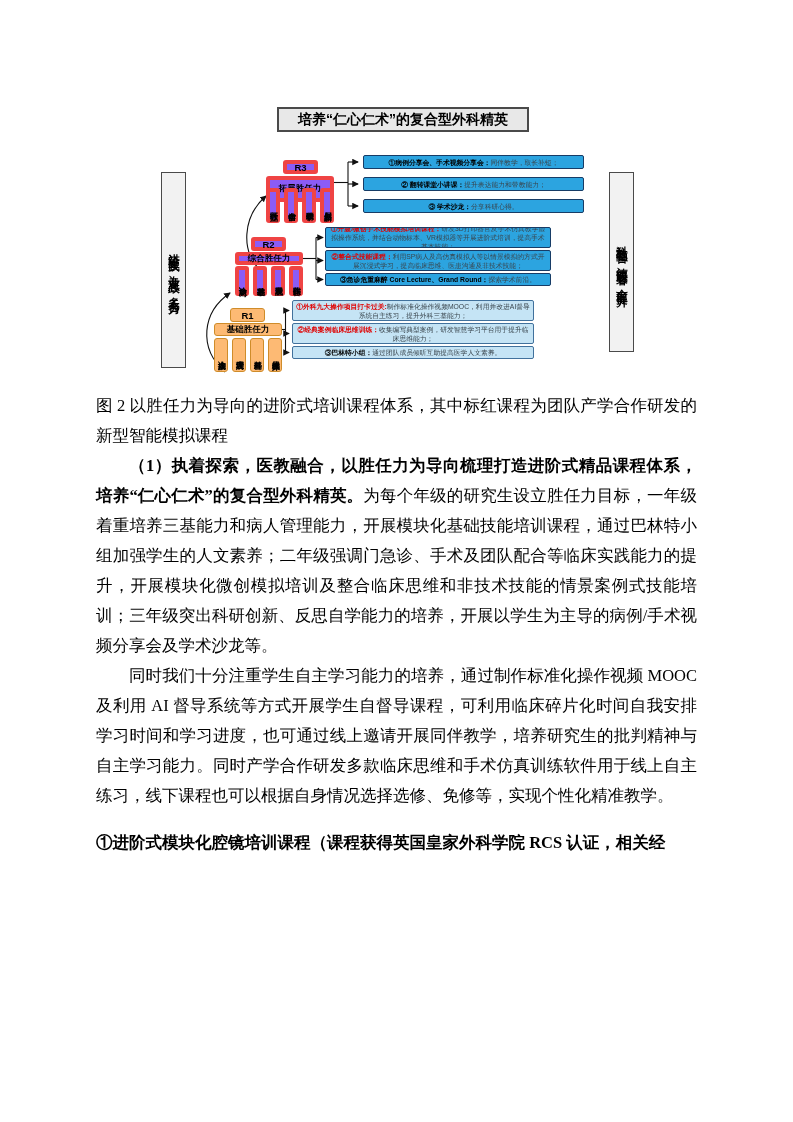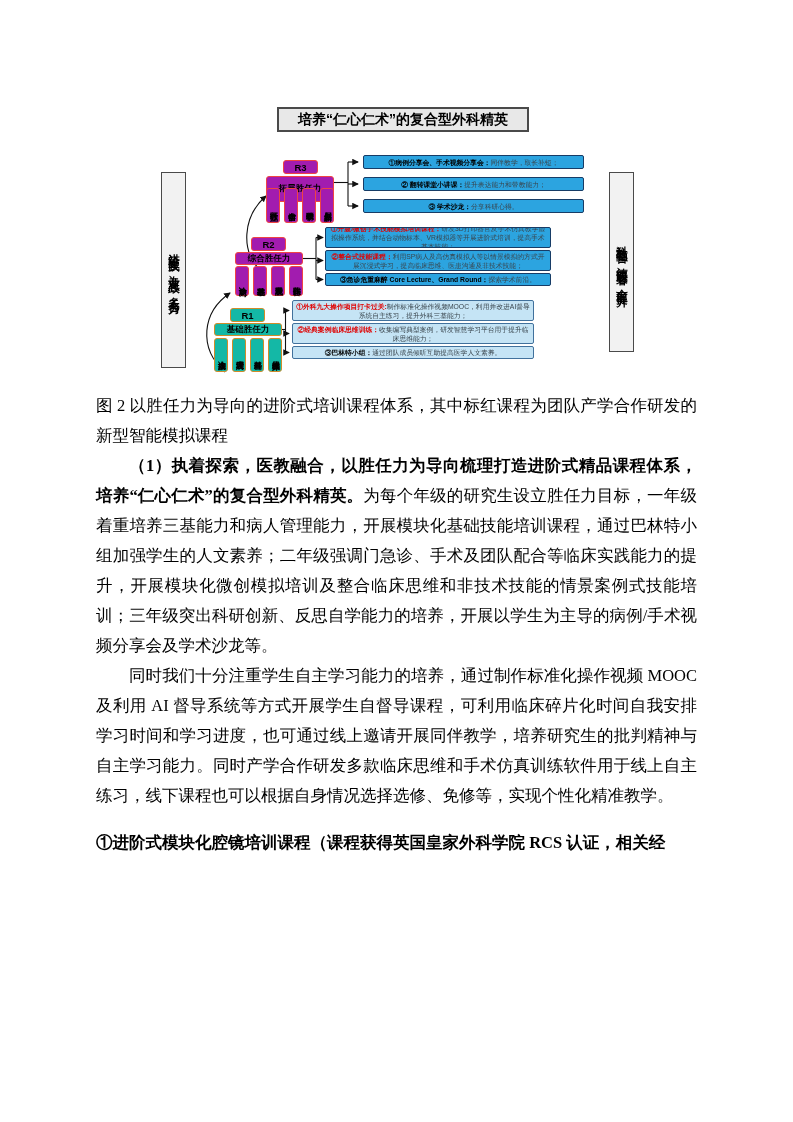--- a/index.html
+++ b/index.html
@@ -13,22 +13,22 @@
   .dg-title{left:277px;top:107px;width:252px;height:25px;background:#e8e8e8;
             border:2px solid #4a4a4a;font-weight:bold;font-size:14px;
             display:flex;align-items:center;justify-content:center;}
   .vbanner{background:#f2f2f2;border:1px solid #4a4a4a;writing-mode:vertical-rl;
            text-orientation:upright;font-size:11.5px;font-weight:bold;
            display:flex;align-items:center;justify-content:center;
            letter-spacing:2px;padding:4px 2px;}
   .vb-left{left:161px;top:172px;width:25px;height:196px;}
   .vb-right{left:609px;top:172px;width:25px;height:180px;}
 
-  .obox{background:#a21caf;border:1px solid #ef4444;border-radius:3px;}
-  .obox-light{background:#14b8a6;border:1px solid #cf8c2a;border-radius:3px;}
+  .obox{background:#8b5cf6;border:4px solid #ef4444;border-radius:3px;}
+  .obox-light{background:#fdba74;border:1px solid #cf8c2a;border-radius:3px;}
   .rlabel{font-weight:bold;font-size:9.5px;display:flex;align-items:center;justify-content:center;}
   .comp{font-weight:bold;font-size:8.5px;display:flex;align-items:center;justify-content:center;}
   .skill{writing-mode:vertical-rl;text-orientation:upright;font-size:8px;font-weight:bold;
          display:flex;align-items:center;justify-content:center;line-height:1;}
 
   .course{border-radius:2px;display:flex;align-items:center;justify-content:center;
           text-align:center;padding:1px 3px;font-size:6.8px;line-height:9px;overflow:hidden;}
   .c-blue{background:#2ca4e0;border:1px solid #173c66;}
   .c-lblue{background:#c5e4f5;border:1px solid #41719c;}
   .ct{font-weight:bold;color:#000;}

